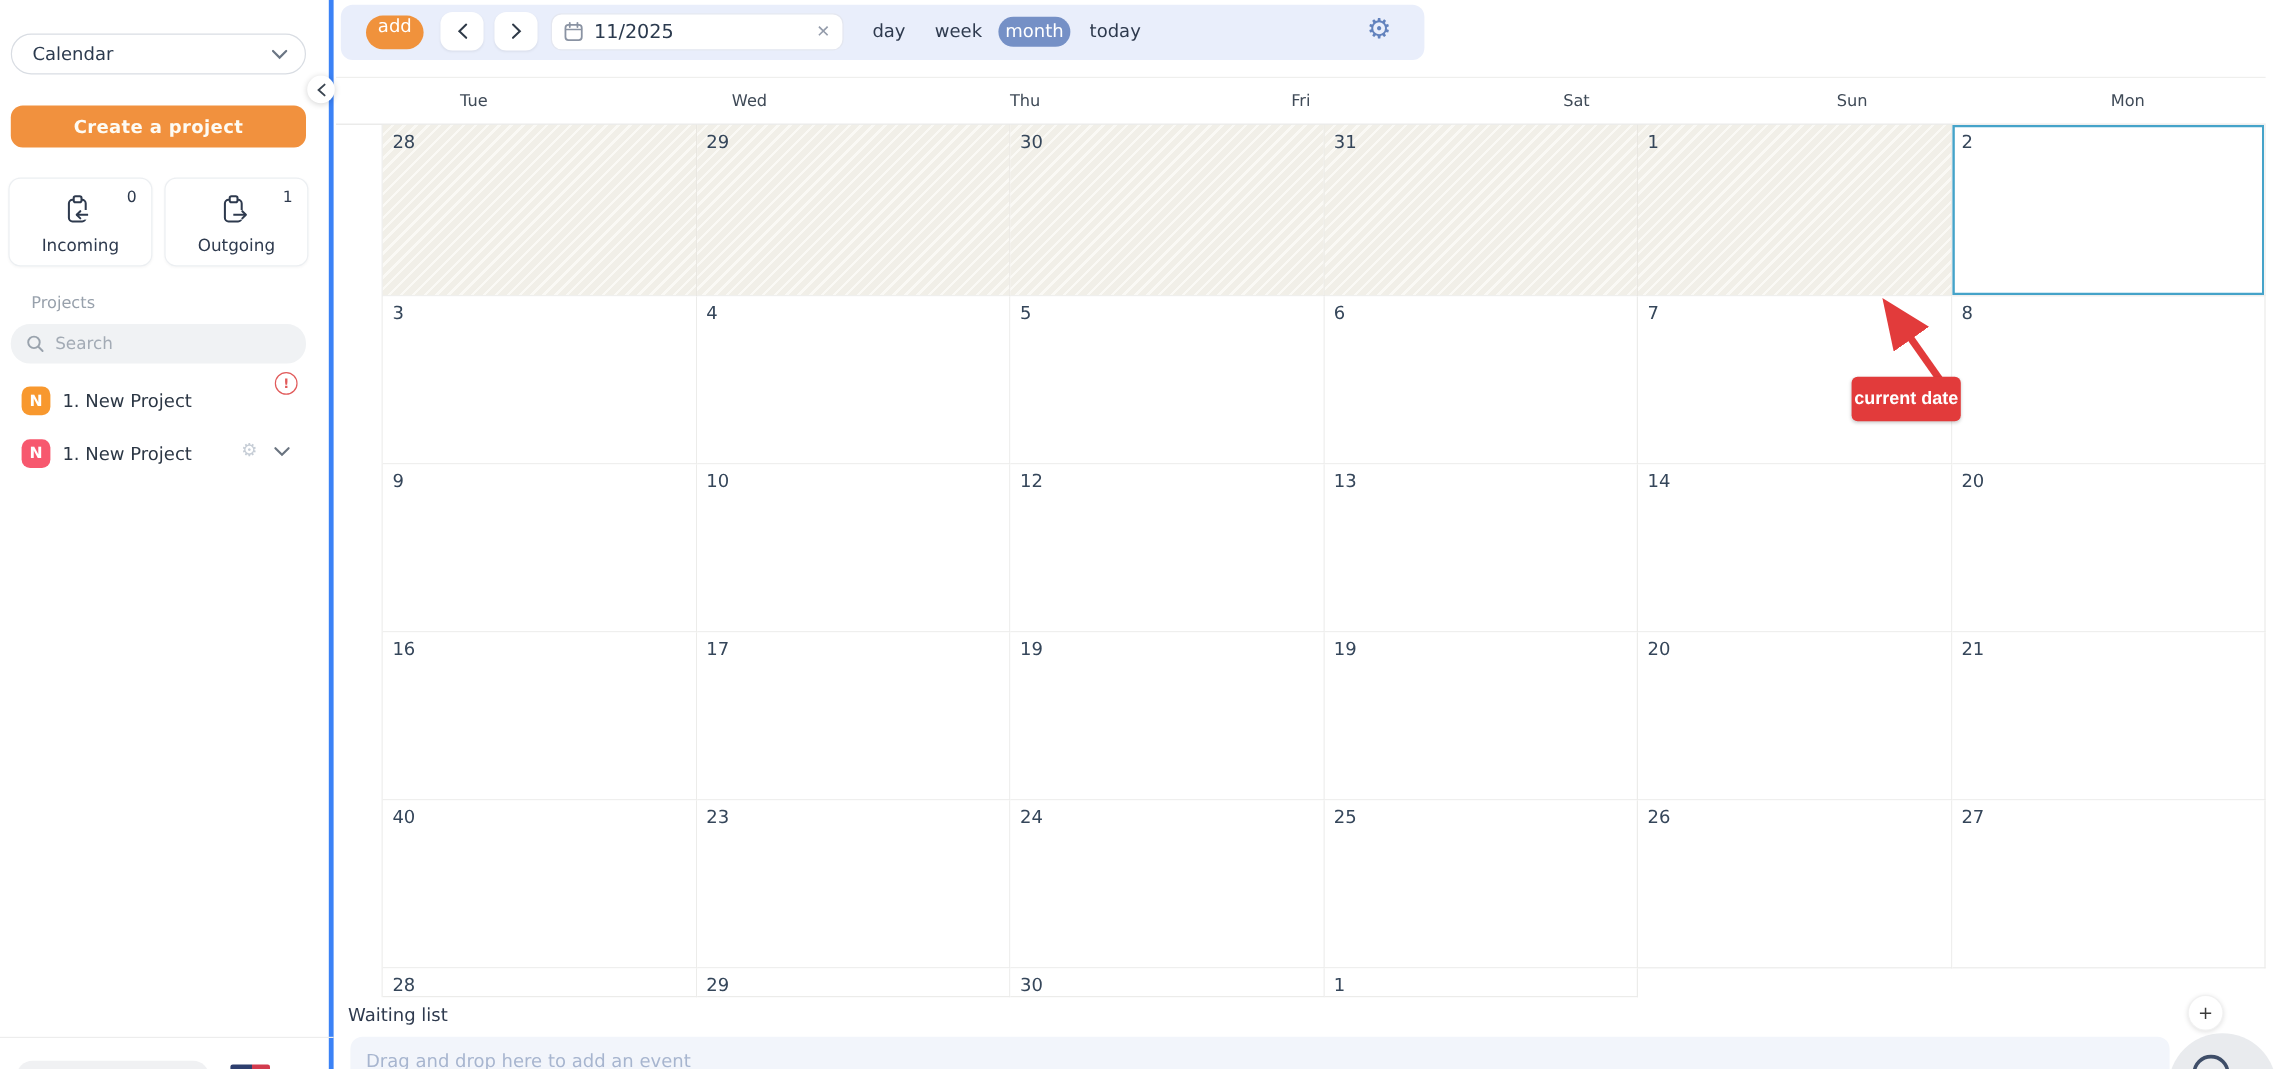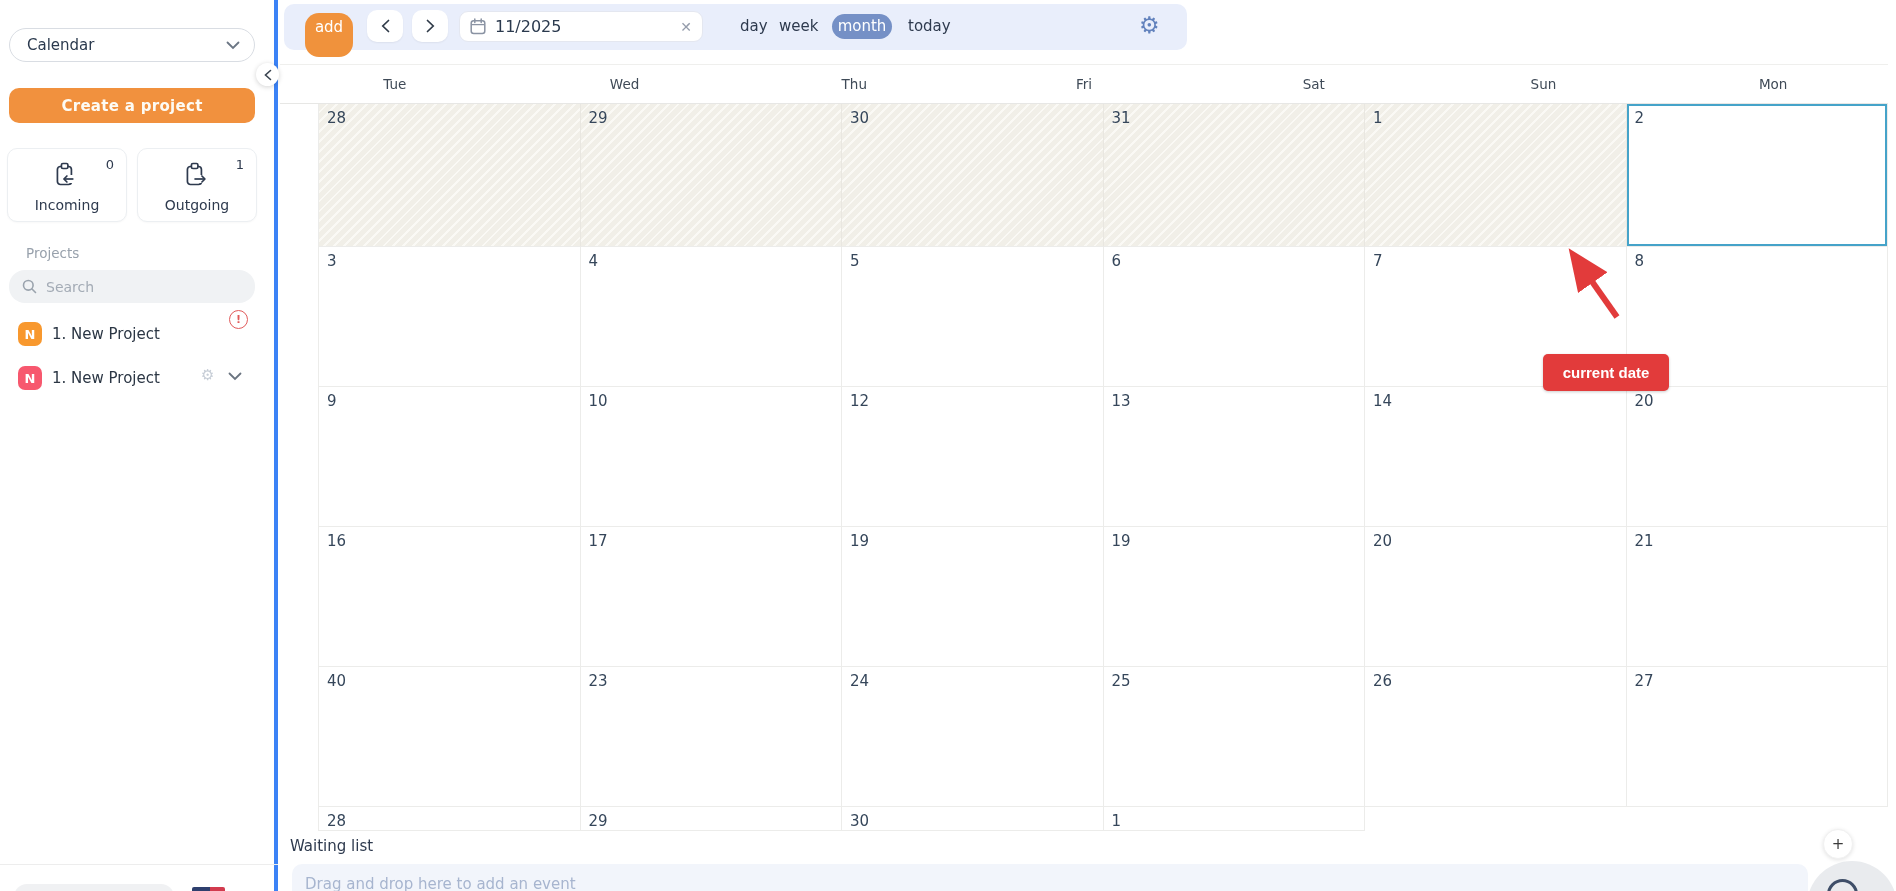--- a/index.html
+++ b/index.html
@@ -51,35 +51,35 @@
   #side-divider { position:absolute; left:0; top:864px; width:278px; height:1px; background:#ededed; }
   #lang-pill { position:absolute; left:14px; top:884px; width:160px; height:26px;
                border-radius:13px; background:#f0f1f3; cursor:pointer; }
   #lang-flag { position:absolute; left:192px; top:887px; width:33px; height:20px;
                border-radius:2px; cursor:pointer;
                background:linear-gradient(90deg,#2e3f6e 0 54%,#d23b4e 54% 100%); }
 
   
   #toolbar { position:absolute; left:284px; top:4px; width:903px; height:46px;
              background:#e9eefb; border-radius:10px; }
-  #add-btn { position:absolute; left:21px; top:9px; width:48px; height:44px;
+  #add-btn { position:absolute; left:21px; top:9px; width:48px; height:28px;
              border:none; border-radius:14px; background:#f0923c; color:#fff;
              font-size:15px; cursor:pointer; font-family:inherit; padding-bottom:17px; }
   .nav-btn { position:absolute; top:6px; width:36px; height:32px; background:#fff;
              border:none; border-radius:10px; box-shadow:0 1px 2px rgba(0,0,0,.06);
              display:flex; align-items:center; justify-content:center; cursor:pointer; }
   #prev-btn { left:83px; } #next-btn { left:128px; }
   #date-field { position:absolute; left:175px; top:7px; width:244px; height:31px;
                 background:#fff; border:1.5px solid #e4e7f0; border-radius:9px;
                 display:flex; align-items:center; padding:0 10px; }
   #date-field input { border:none; outline:none; width:160px; font-size:16px;
                       color:#2b3a4e; margin-left:9px; background:transparent; font-family:inherit; }
   #date-clear { margin-left:auto; color:#949cab; font-size:14px; cursor:pointer; }
   .view-btn { position:absolute; top:13px; font-size:15px; color:#2e3a4e; cursor:pointer; }
-  #view-day { left:443px;margin-left:13px; } #view-week { left:495px; } #view-today { left:624px; }
+  #view-day { left:443px; } #view-week { left:495px; } #view-today { left:624px; }
   #view-month { position:absolute; left:548px; top:10px; width:60px; height:25px;
                 background:#7590c6; border-radius:13px; color:#fff; font-size:15px;
                 display:flex; align-items:center; justify-content:center; cursor:pointer;
                 padding-bottom:1px; }
   #gear-btn { position:absolute; left:855px; top:8px; font-size:23px; color:#6282bd; cursor:pointer; }
 
   
   #cal { position:absolute; left:280px; top:64px; width:1608px; }
   #cal-head { display:grid; grid-template-columns:repeat(7,1fr); height:40px;
               border-top:1px solid #efefed; border-bottom:1px solid #e7e7e5; }
@@ -90,25 +90,25 @@
               border-left:1px solid #ececea;margin-left:38px; }
   .day-cell { border-right:1px solid #ececea; border-bottom:1px solid #ececea;
               background:#fff; cursor:pointer; }
   .day-cell .num { display:inline-block; margin:5px 0 0 8px; font-size:15px;
                    color:#35465a; font-weight:500; }
   .day-cell.hatched { background:repeating-linear-gradient(135deg,#f1efe8 0 5px,#faf9f5 5px 7px);
                       border-right-color:#e9e7e1; }
   .day-cell.selected { background:#fff; box-shadow:inset 0 0 0 2px #45a3c9; position:relative; z-index:2; }
 
   
-  #annot-badge { position:absolute; left:1543px; top:314px; width:126px; height:37px;
+  #annot-badge { position:absolute; left:1543px; top:314px; width:91px; height:37px;
                  background:#e23b3b; border-radius:5px; display:flex; align-items:center;
                  justify-content:center; color:#fff; font-size:15px; font-weight:bold;
                  font-family:"Liberation Sans",sans-serif; z-index:6;
-                 box-shadow:0 1px 3px rgba(0,0,0,.2);margin-top:40px; }
+                 box-shadow:0 1px 3px rgba(0,0,0,.2); }
   #annot-arrow { position:absolute; left:1550px; top:242px; z-index:6; pointer-events:none; }
 
   
   #wait-title { position:absolute; left:290px; top:837px; font-size:15px; color:#2e3a4e; }
   #wait-box { position:absolute; left:292px; top:864px; width:1516px; height:60px;
               background:#f2f5fb; border-radius:10px; padding:11px 0 0 13px;
               font-size:15px; color:#a7b5cf; }
   #wait-add { position:absolute; left:1823px; top:829px; width:30px; height:30px;
               border-radius:50%; background:#fff; border:1px solid #f1f1f1;
               box-shadow:0 1px 4px rgba(0,0,0,.12); font-size:15px; color:#3a3a3a;

